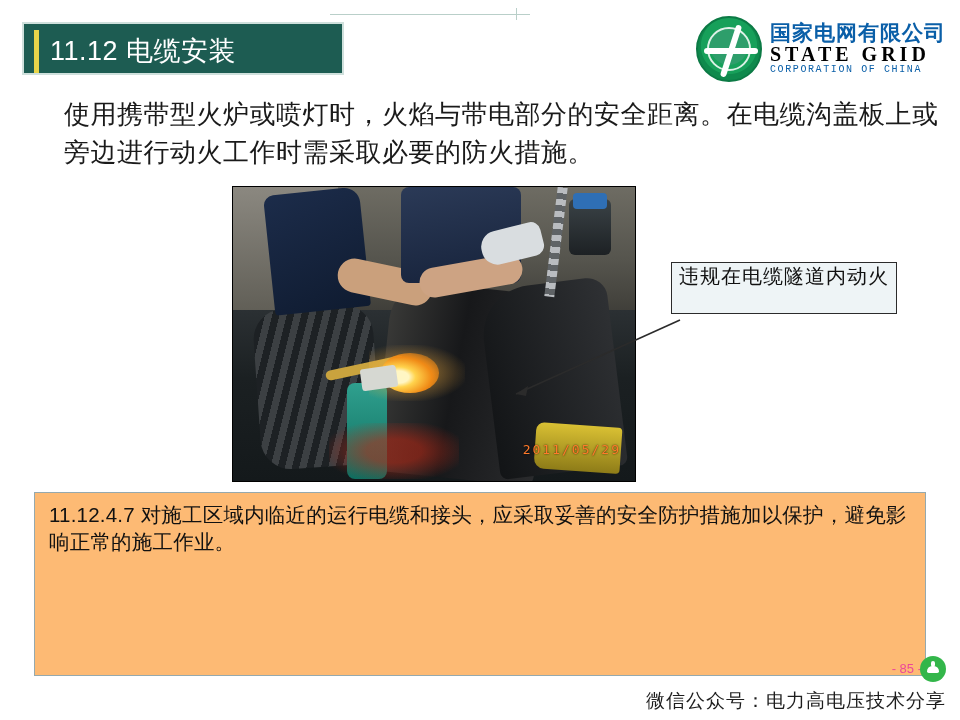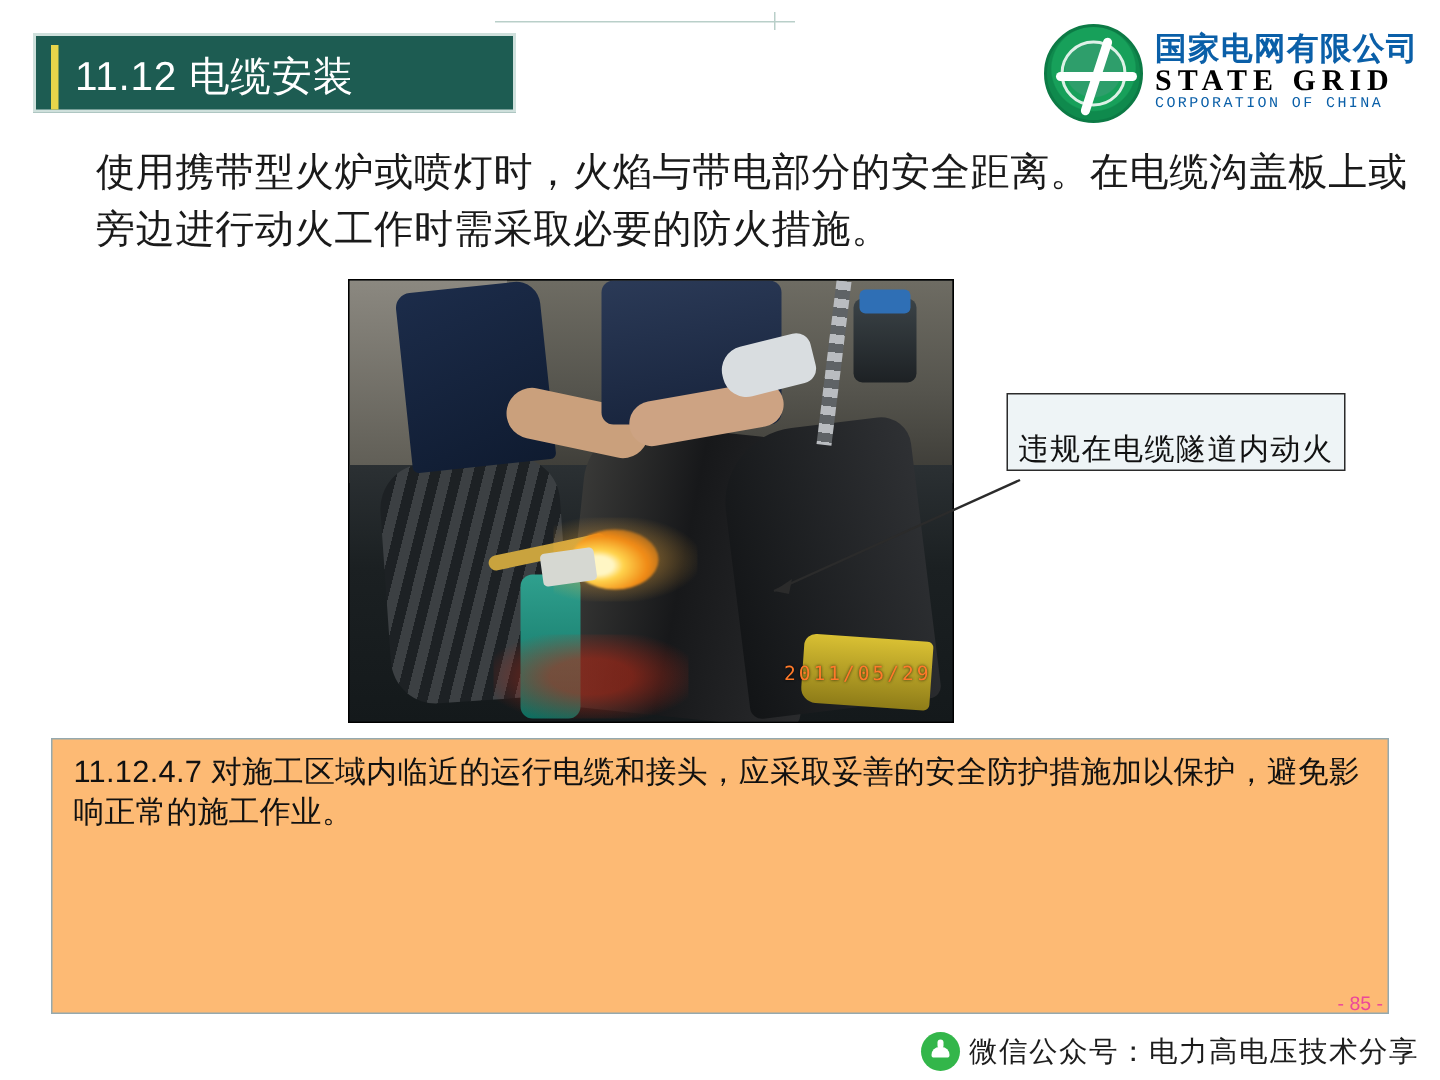--- a/index.html
+++ b/index.html
@@ -263,21 +263,21 @@
   }
 
   
   .callout {
     position: absolute;
     left: 671px; top: 262px;
     width: 226px; height: 52px;
     background: #eef4f6;
     border: 1px solid #2b2b2b;
     display: flex;
-    align-items: flex-end;
+    align-items: flex-start;
     justify-content: center;
   }
   .callout span {
     font-size: 20px;
     color: #111;
     letter-spacing: 1px;
     white-space: nowrap;
   }
   .callout-line {
     position: absolute;
@@ -308,22 +308,23 @@
     right: 38px; bottom: 44px;
     font-size: 13px;
     color: #ec4899;
   }
 
   
   .watermark {
     position: absolute;
     right: 14px; bottom: 6px;
     display: flex;
-    align-items: center;
+    align-items: flex-end;
     gap: 6px;
+    flex-direction: column;
   }
   .wm-badge {
     width: 26px; height: 26px;
     border-radius: 50%;
     background: #33b64a;
     position: relative;
     flex: none;
   }
   .wm-badge:before {
     content: "";

